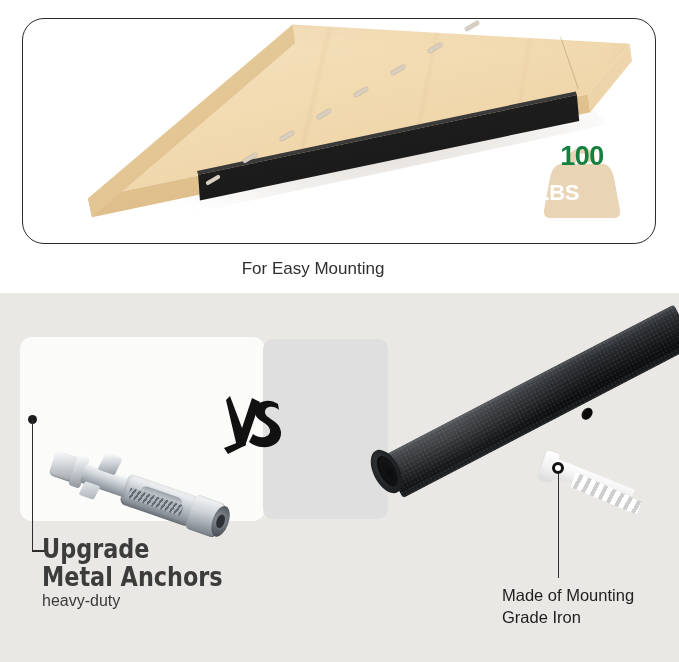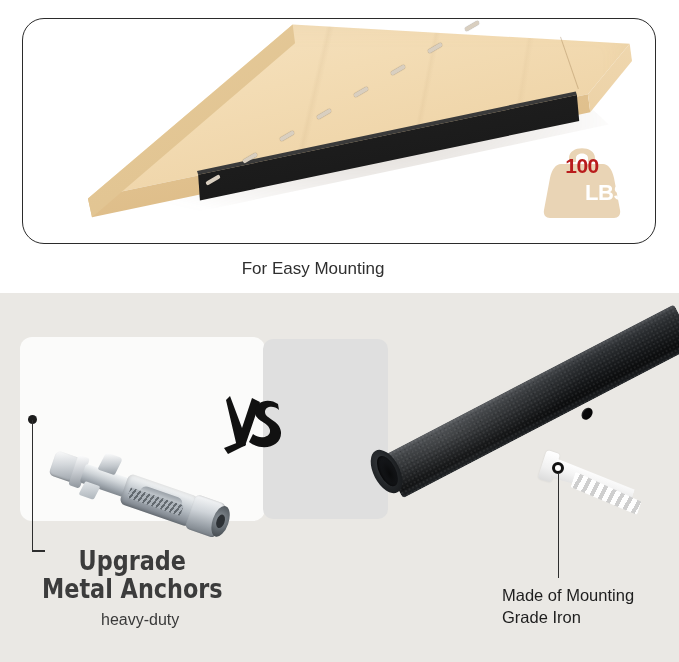--- a/index.html
+++ b/index.html
@@ -60,24 +60,24 @@
         transform:rotate(-30.8deg);box-shadow:0 0 1px rgba(0,0,0,.4);}
 
   
   .plank-shadow{position:absolute;left:0;top:0;width:580px;height:205px;
       background:radial-gradient(ellipse at 50% 50%, rgba(120,100,80,.30) 0%, rgba(120,100,80,0) 70%);
       clip-path:polygon(7.5% 94%, 93% 44%, 96% 52%, 11% 103%);filter:blur(4px);}
 
   
   .weight-badge{position:absolute;left:536px;top:128px;width:92px;height:92px;}
   .weight-badge svg{display:block;}
-  .wb-num{position:absolute;left:0;top:27px;width:92px;text-align:center;
-      font-family:"Liberation Sans", sans-serif;font-weight:bold;font-size:21px;color:#b91c1c;
+  .wb-num{position:absolute;left:0;top:15px;width:92px;text-align:center;
+      font-family:"Liberation Sans", sans-serif;font-weight:bold;font-size:27px;color:#15803d;
       letter-spacing:-.5px;line-height:1;}
-  .wb-unit{position:absolute;left:0;top:54px;width:92px;text-align:right;
+  .wb-unit{position:absolute;left:0;top:54px;width:92px;text-align:left;
       font-family:"Liberation Sans", sans-serif;font-weight:bold;font-size:22px;color:#ffffff;
       letter-spacing:-.3px;line-height:1;}
 
   
   .title-row{position:absolute;left:0;top:222px;width:679px;height:44px;}
   .title-main{position:absolute;left:0;top:0;width:679px;text-align:center;
       font-family:"DejaVu Sans Condensed","Liberation Sans", sans-serif;
       font-weight:bold;font-size:27px;color:#3a3a3a;letter-spacing:-.2px;
       transform:scaleX(.93);transform-origin:center;white-space:nowrap;}
   .subtitle{position:absolute;left:0;top:259px;width:626px;text-align:center;
@@ -165,26 +165,26 @@
       background:radial-gradient(ellipse at 45% 35%,#0a0b0c 0%,#050505 70%);
       box-shadow:inset 0 1px 1px rgba(255,255,255,.18), 0 0 2px rgba(255,255,255,.10);
       transform:rotate(-27deg);}
 
   
   .callout-line{position:absolute;background:#2e2e2e;}
   .dot-marker{position:absolute;width:9px;height:9px;border-radius:50%;background:#1c1c1c;}
   .ring-marker{position:absolute;width:12px;height:12px;border-radius:50%;
       background:#ffffff;border:3.2px solid #121212;box-sizing:border-box;}
 
-  .callout-left-text{position:absolute;left:42px;top:547px;text-align:center;}
+  .callout-left-text{position:absolute;left:42px;top:535px;}
   .co-l1,.co-l2{font-family:"DejaVu Sans Condensed","Liberation Sans", sans-serif;
       font-weight:bold;font-size:27px;color:#3c3c3c;line-height:1.05;
       transform:scaleX(.92);transform-origin:left center;white-space:nowrap;}
   .co-sub{font-family:"Liberation Sans", sans-serif;font-size:16px;color:#3a3a3a;
-      margin-top:7px;}
+      }
 
   .callout-right-text{position:absolute;left:502px;top:584px;
       font-family:"Liberation Sans", sans-serif;font-size:16.5px;color:#1e1e1e;
       line-height:1.35;white-space:nowrap;}
 </style>
 </head>
 <body>
 
 <div class="page">
 

